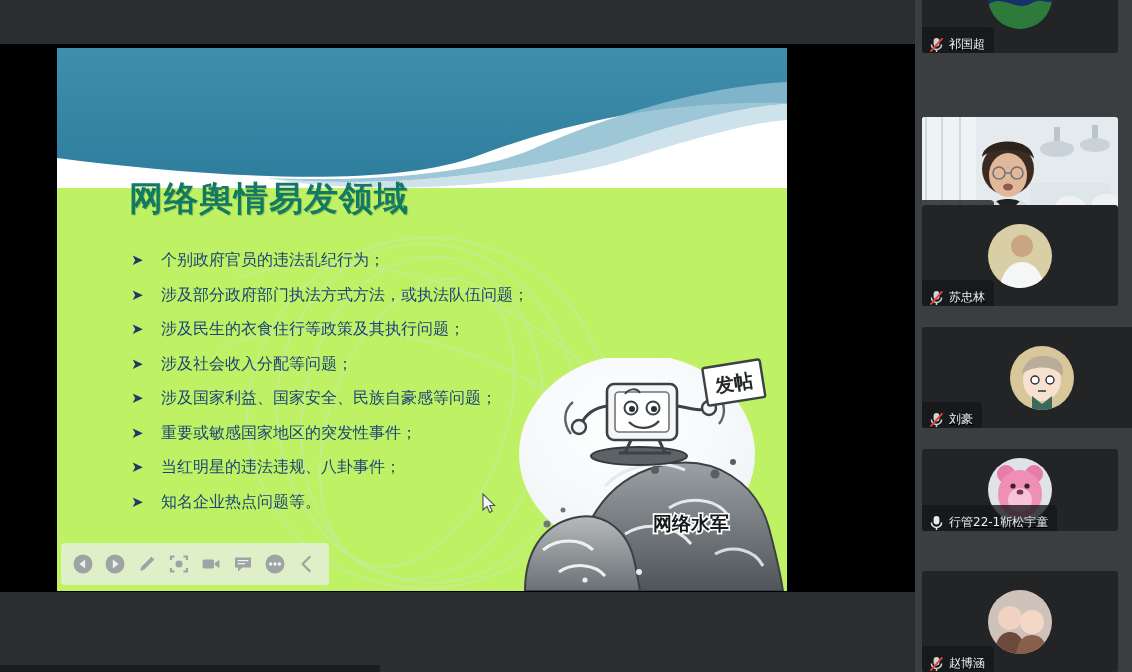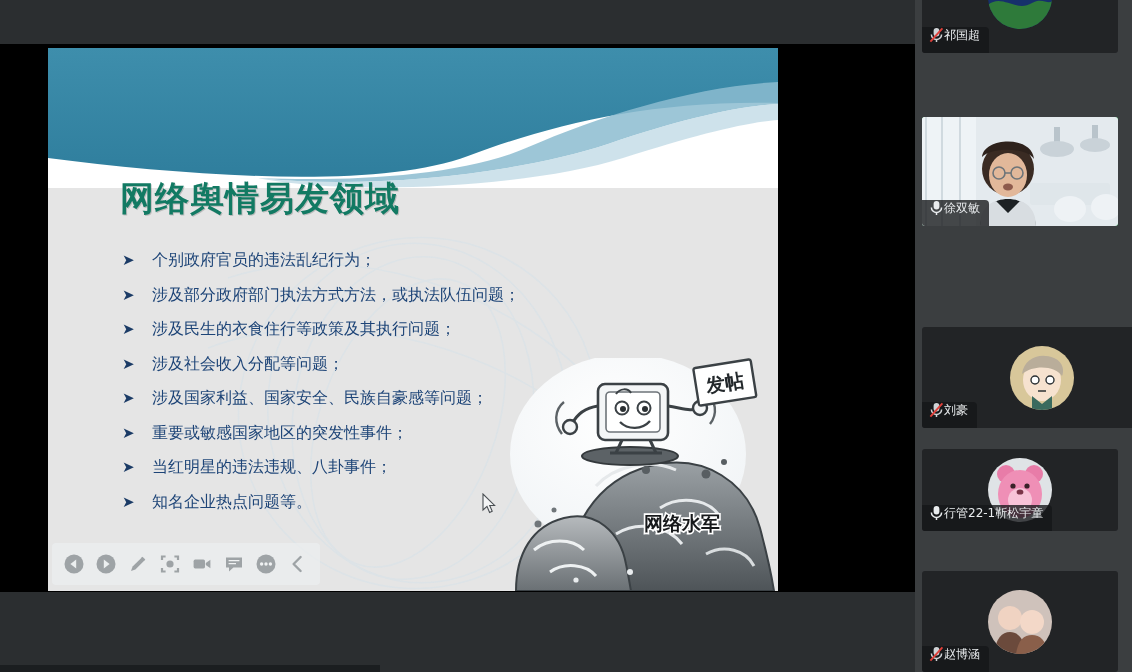--- a/index.html
+++ b/index.html
@@ -7,22 +7,22 @@
        font-family:"Liberation Sans","DejaVu Sans",sans-serif;}
   #app{position:relative;width:1132px;height:672px;background:#000;}
 
   
   .topbar{position:absolute;left:0;top:0;width:915px;height:44px;background:#2b2e30;}
   .bottombar{position:absolute;left:0;top:592px;width:915px;height:80px;background:#2b2e30;}
   .bottomstrip{position:absolute;left:0;top:665px;width:380px;height:7px;background:#1b1e20;}
   .stage{position:absolute;left:0;top:44px;width:915px;height:548px;background:#000;}
 
   
-  .slide{position:absolute;left:48px;top:48px;width:730px;height:543px;
-         background:#e5e5e5;overflow:hidden;}
+  .slide{position:absolute;left:57px;top:48px;width:730px;height:543px;
+         background:#bef264;overflow:hidden;}
 
   .slide-head{position:absolute;left:0;top:0;width:100%;height:140px;overflow:hidden;}
   .slide-head svg{display:block;width:730px;height:140px;}
 
   
   .swirl{position:absolute;left:120px;top:180px;width:520px;height:370px;
          opacity:.5;pointer-events:none;}
 
   .slide-title{position:absolute;left:72px;top:128px;
       font-family:"DejaVu Sans","Liberation Sans",sans-serif;
@@ -53,22 +53,22 @@
   
   .rail{position:absolute;left:915px;top:0;width:217px;height:672px;background:#3b3e40;}
   .tile{position:absolute;left:7px;width:196px;background:#222426;border-radius:3px;
         overflow:hidden;}
   .tile.active{outline:2px solid #19c44a;outline-offset:-2px;}
   .tile .vid{position:absolute;inset:0;}
   .avatar{position:absolute;left:50%;top:50%;transform:translate(-50%,-50%);
           width:64px;height:64px;border-radius:50%;overflow:hidden;}
   .avatar svg{display:block;}
   .namebar{position:absolute;left:0;bottom:0;height:26px;
-           display:flex;align-items:flex-start;padding:0 9px 0 7px;
-           background:rgba(20,22,24,.78);border-top-right-radius:4px;}
+           display:flex;align-items:flex-end;gap:5px;padding:0 9px 0 7px;
+           background:rgba(20,22,24,.78);border-top-right-radius:4px;text-decoration:underline;}
   .namebar .nm{font-family:"DejaVu Sans","Liberation Sans",sans-serif;
                font-size:12px;color:#e9ecee;white-space:nowrap;}
   .mic{width:15px;height:16px;flex:none;}
 </style>
 </head>
 <body>
 
 <div id="app">
 
   <div class="topbar"></div>
@@ -318,20 +318,38 @@
           </svg></div>
         <div class="namebar">
           <span class="mic"><svg viewBox="0 0 15 16">
               <rect x="4.6" y="1" width="5.8" height="8.4" rx="2.9" fill="#e9ecee"></rect>
               <path d="M2.4,7.4 a5.1,5.1 0 0 0 10.2,0" fill="none" stroke="#e9ecee" stroke-width="1.5"></path>
               <path d="M7.5,12.5 V15" stroke="#e9ecee" stroke-width="1.5"></path>
             </svg></span>
           <span class="nm">徐双敏</span>
         </div>
       </div>
+      <div class="tile" style="top: 205px; height: 101px;">
+        <div class="avatar">
+          <svg viewBox="0 0 64 64">
+            <rect width="64" height="64" fill="#d9cfa6"></rect>
+            <circle cx="34" cy="22" r="11" fill="#caa584"></circle>
+            <path d="M12,64 C14,46 24,38 34,38 C44,38 54,46 56,64 Z" fill="#f4f6f7"></path>
+          </svg>
+        </div>
+        <div class="namebar">
+          <span class="mic"><svg viewBox="0 0 15 16">
+              <rect x="4.6" y="1" width="5.8" height="8.4" rx="2.9" fill="#cfd3d6"></rect>
+              <path d="M2.4,7.4 a5.1,5.1 0 0 0 10.2,0" fill="none" stroke="#cfd3d6" stroke-width="1.5"></path>
+              <path d="M7.5,12.5 V15" stroke="#cfd3d6" stroke-width="1.5"></path>
+              <path d="M1.4,14.6 L13.4,1.4" stroke="#e0403a" stroke-width="1.9"></path>
+            </svg></span>
+          <span class="nm">苏忠林</span>
+        </div>
+      </div>
       <div class="tile" style="top: 327px; height: 101px; padding-left: 44px;">
         <div class="avatar">
           <svg viewBox="0 0 64 64">
             <rect width="64" height="64" fill="#d8c79a"></rect>
             <ellipse cx="32" cy="34" rx="19" ry="21" fill="#f6e2cf"></ellipse>
             <path d="M12,28 C14,12 30,6 44,12 C54,16 54,26 52,30 C46,20 24,18 12,28Z" fill="#b9ad9a"></path>
             <circle cx="25" cy="34" r="4" fill="#fff" stroke="#2b3033" stroke-width="1.4"></circle>
             <circle cx="40" cy="34" r="4" fill="#fff" stroke="#2b3033" stroke-width="1.4"></circle>
             <path d="M28,45 h8" stroke="#2b3033" stroke-width="1.6"></path>
             <path d="M22,50 L32,58 L42,50 L42,64 L22,64 Z" fill="#3a6a5e"></path>

